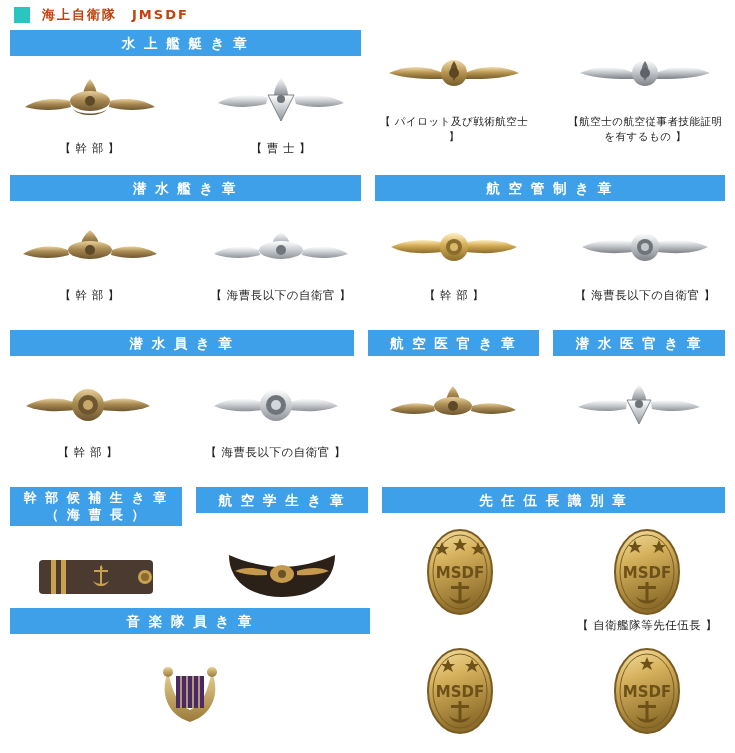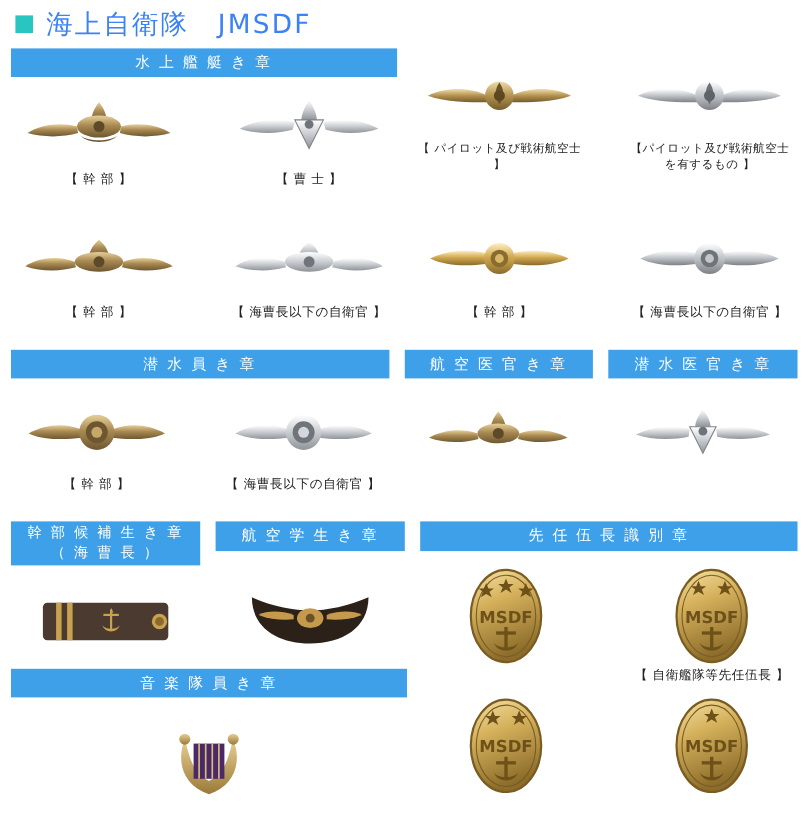--- a/index.html
+++ b/index.html
@@ -8,36 +8,36 @@
     background:#ffffff;
     font-family:"DejaVu Sans","Liberation Sans",sans-serif;
     color:#222;
     overflow:hidden;
   }
   .page{position:relative;width:735px;height:753px;}
 
   
   .header{display:flex;align-items:center;gap:12px;padding:6px 0 6px 14px;}
   .header-marker{width:16px;height:16px;background:#29c5c0;display:block;}
-  .header-title{font-size:24px;letter-spacing:2px;font-weight:400;color:#3b82f6;}
+  .header-title{font-size:13px;letter-spacing:2px;font-weight:700;color:#c2410c;}
 
   
   .row{display:flex;gap:0;padding:0 10px;box-sizing:border-box;}
   .col{box-sizing:border-box;}
   .gap{width:14px;flex:0 0 14px;}
 
   .bar{
     background:#3ea0e8;
     color:#ffffff;
     text-align:center;
     font-size:13.5px;
     letter-spacing:2px;
     padding:4px 0 4px 0;
     line-height:1.35;
-    font-weight:400;
+    font-weight:700;
   }
   .bar.two-line{padding:2px 0 2px 0;font-size:13px;}
 
   .badges{display:flex;gap:32px;}
   .badge-cell{flex:1;display:flex;flex-direction:column;align-items:center;justify-content:flex-start;}
   .badge-art{height:74px;display:flex;align-items:center;justify-content:flex-end;}
   .caption{
     font-size:11.5px;color:#222;text-align:center;line-height:1.45;
     letter-spacing:0.5px;margin-top:2px;
   }
@@ -137,31 +137,32 @@
                   <stop offset="100%" stop-color="#7e8288"></stop>
                 </linearGradient>
               </defs>
               <path d="M64 26 C48 18 26 18 10 26 C26 32 48 32 64 32 Z" fill="url(#sil2)"></path>
               <path d="M86 26 C102 18 124 18 140 26 C124 32 102 32 86 32 Z" fill="url(#sil2)"></path>
               <circle cx="75" cy="26" r="13" fill="url(#sil2)"></circle>
               <path d="M75 14 C71 20 70 26 75 34 C80 26 79 20 75 14Z" fill="#6d7177"></path>
               <circle cx="75" cy="26" r="5" fill="#5f6369"></circle>
             </svg>
           </div>
-          <div class="caption small" style="white-space:pre-line">【パイロット及び戦術航空士
+          <div class="caption small" style="white-space:pre-line">【航空士の航空従事者技能証明
 を有するもの 】</div>
         </div>
       </div>
     </div>
   </div>
 
   <div class="spacer-md"></div>
 
   <div class="row">
     <div class="col" style="flex:1;">
+      <div class="bar">潜 水 艦 き 章</div>
       <div class="badges" style="margin-top:10px;">
         <div class="badge-cell">
           <div class="badge-art">
             <svg width="150" height="56" viewBox="0 0 150 56">
               <path d="M75 10 C68 16 66 22 66 26 L84 26 C84 22 82 16 75 10Z" fill="url(#gold1)"></path>
               <ellipse cx="75" cy="30" rx="22" ry="9" fill="url(#gold1)"></ellipse>
               <path d="M53 30 C38 24 20 26 8 34 C22 39 40 39 54 35 Z" fill="url(#gold1)"></path>
               <path d="M97 30 C112 24 130 26 142 34 C128 39 110 39 96 35 Z" fill="url(#gold1)"></path>
               <circle cx="75" cy="30" r="5" fill="#5d4a28"></circle>
             </svg>
@@ -179,20 +180,21 @@
             </svg>
           </div>
           <div class="caption">【 海曹長以下の自衛官 】</div>
         </div>
       </div>
     </div>
 
     <div class="gap"></div>
 
     <div class="col" style="flex:1;">
+      <div class="bar">航 空 管 制 き 章</div>
       <div class="badges" style="margin-top:10px;">
         <div class="badge-cell">
           <div class="badge-art">
             <svg width="150" height="56" viewBox="0 0 150 56">
               <defs>
                 <linearGradient id="gold3" x1="0" y1="0" x2="0" y2="1">
                   <stop offset="0%" stop-color="#ffeec0"></stop>
                     <stop offset="45%" stop-color="#d2aa52"></stop>
                   <stop offset="100%" stop-color="#8a6c2c"></stop>
                 </linearGradient>

